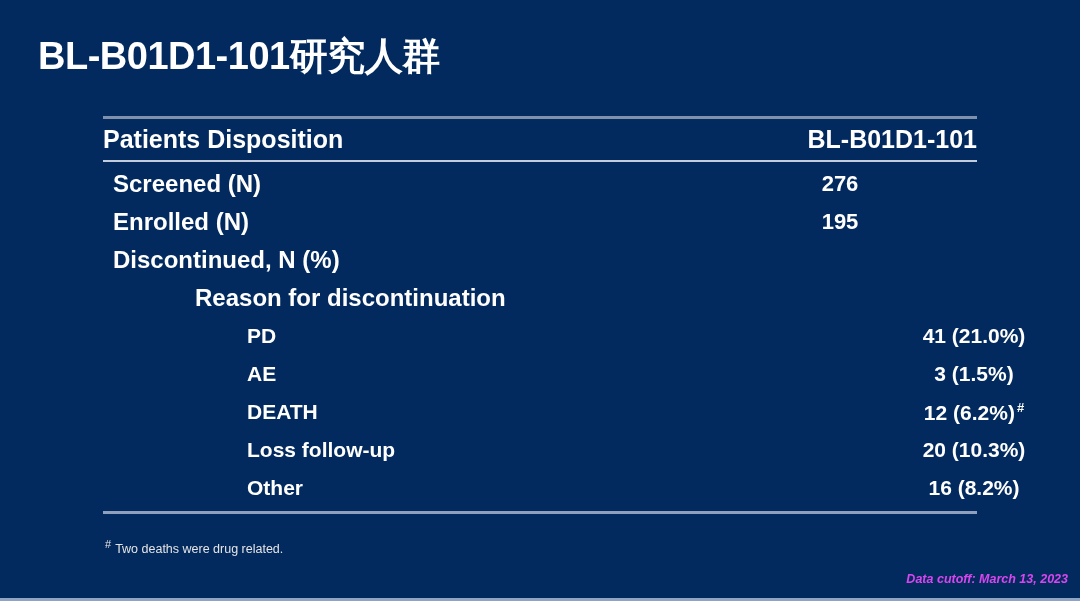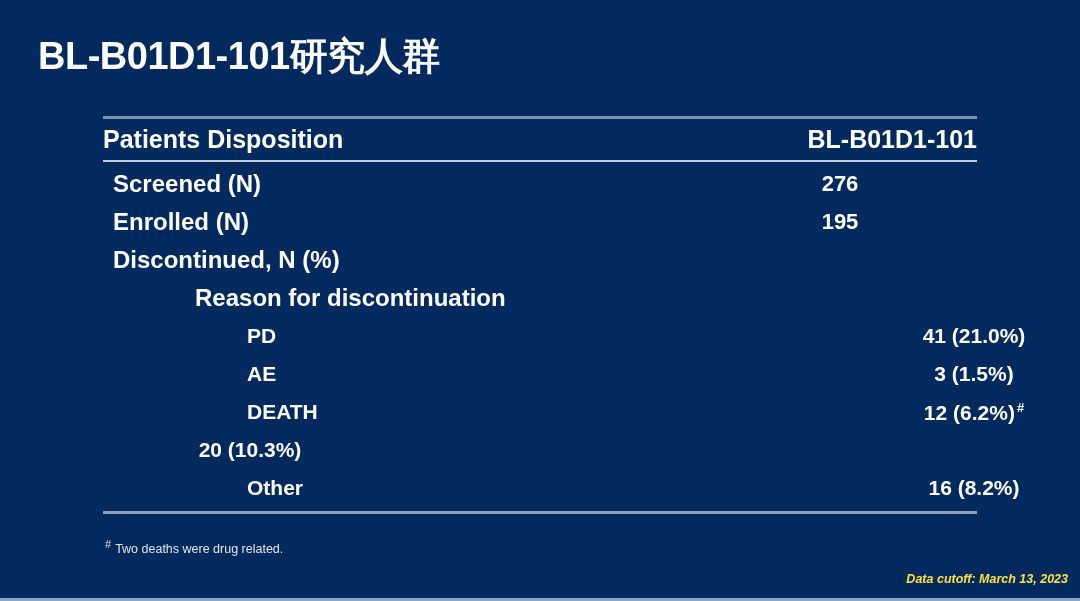--- a/index.html
+++ b/index.html
@@ -135,21 +135,21 @@
     vertical-align: super;
     margin-right: 4px;
   }
   .cutoff {
     position: absolute;
     right: 12px;
     top: 572px;
     font-size: 12.5px;
     font-style: italic;
     font-weight: bold;
-    color: #fde047;
+    color: #d946ef;
     white-space: nowrap;
   }
 </style>
 </head>
 <body>
 
 <div class="slide">
 
   <div class="slide-title">BL-B01D1-101研究人群</div>
 
@@ -194,20 +194,21 @@
         <div class="cell-label">AE</div>
         <div class="cell-value">3 (1.5%)</div>
       </div>
 
       <div class="row lvl-2">
         <div class="cell-label">DEATH</div>
         <div class="cell-value"><span>12 (6.2%)</span><span class="sup">#</span></div>
       </div>
 
       <div class="row lvl-2">
+        <div class="cell-label">Loss follow-up</div>
         <div class="cell-value">20 (10.3%)</div>
       </div>
 
       <div class="row lvl-2">
         <div class="cell-label">Other</div>
         <div class="cell-value">16 (8.2%)</div>
       </div>
 
     </div>
 

